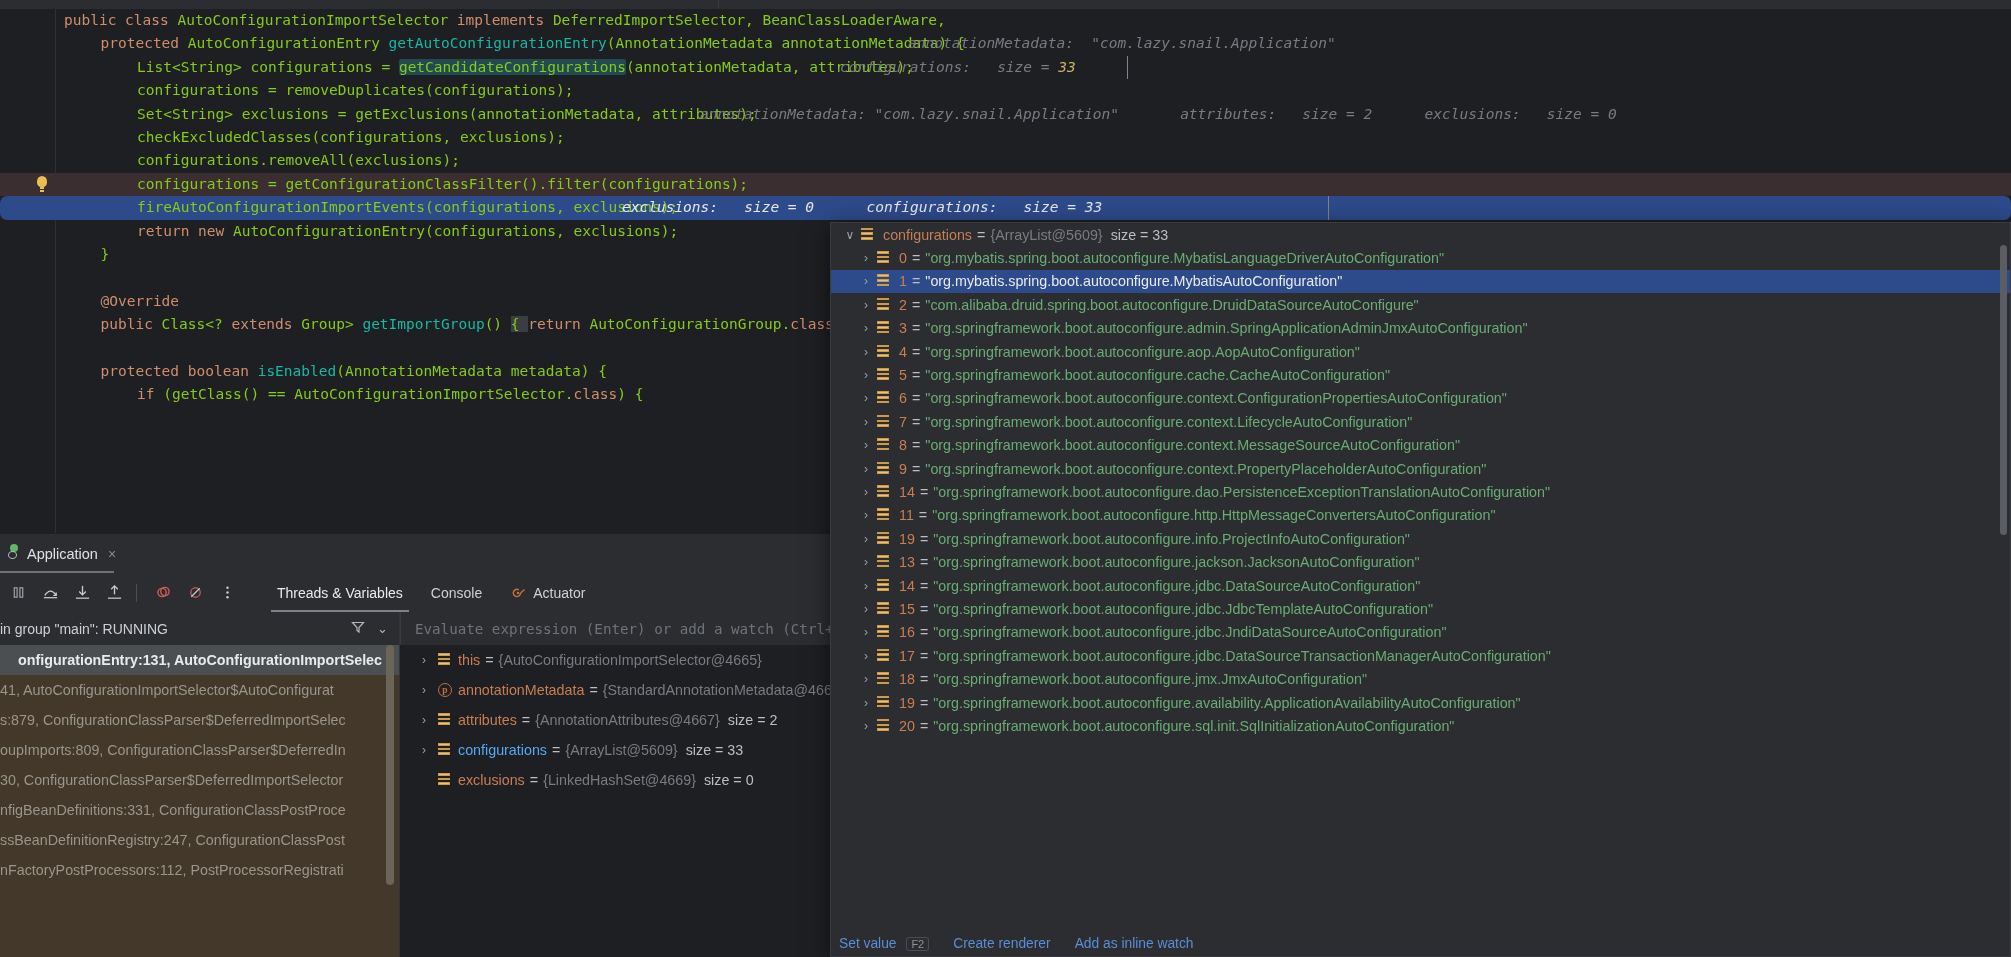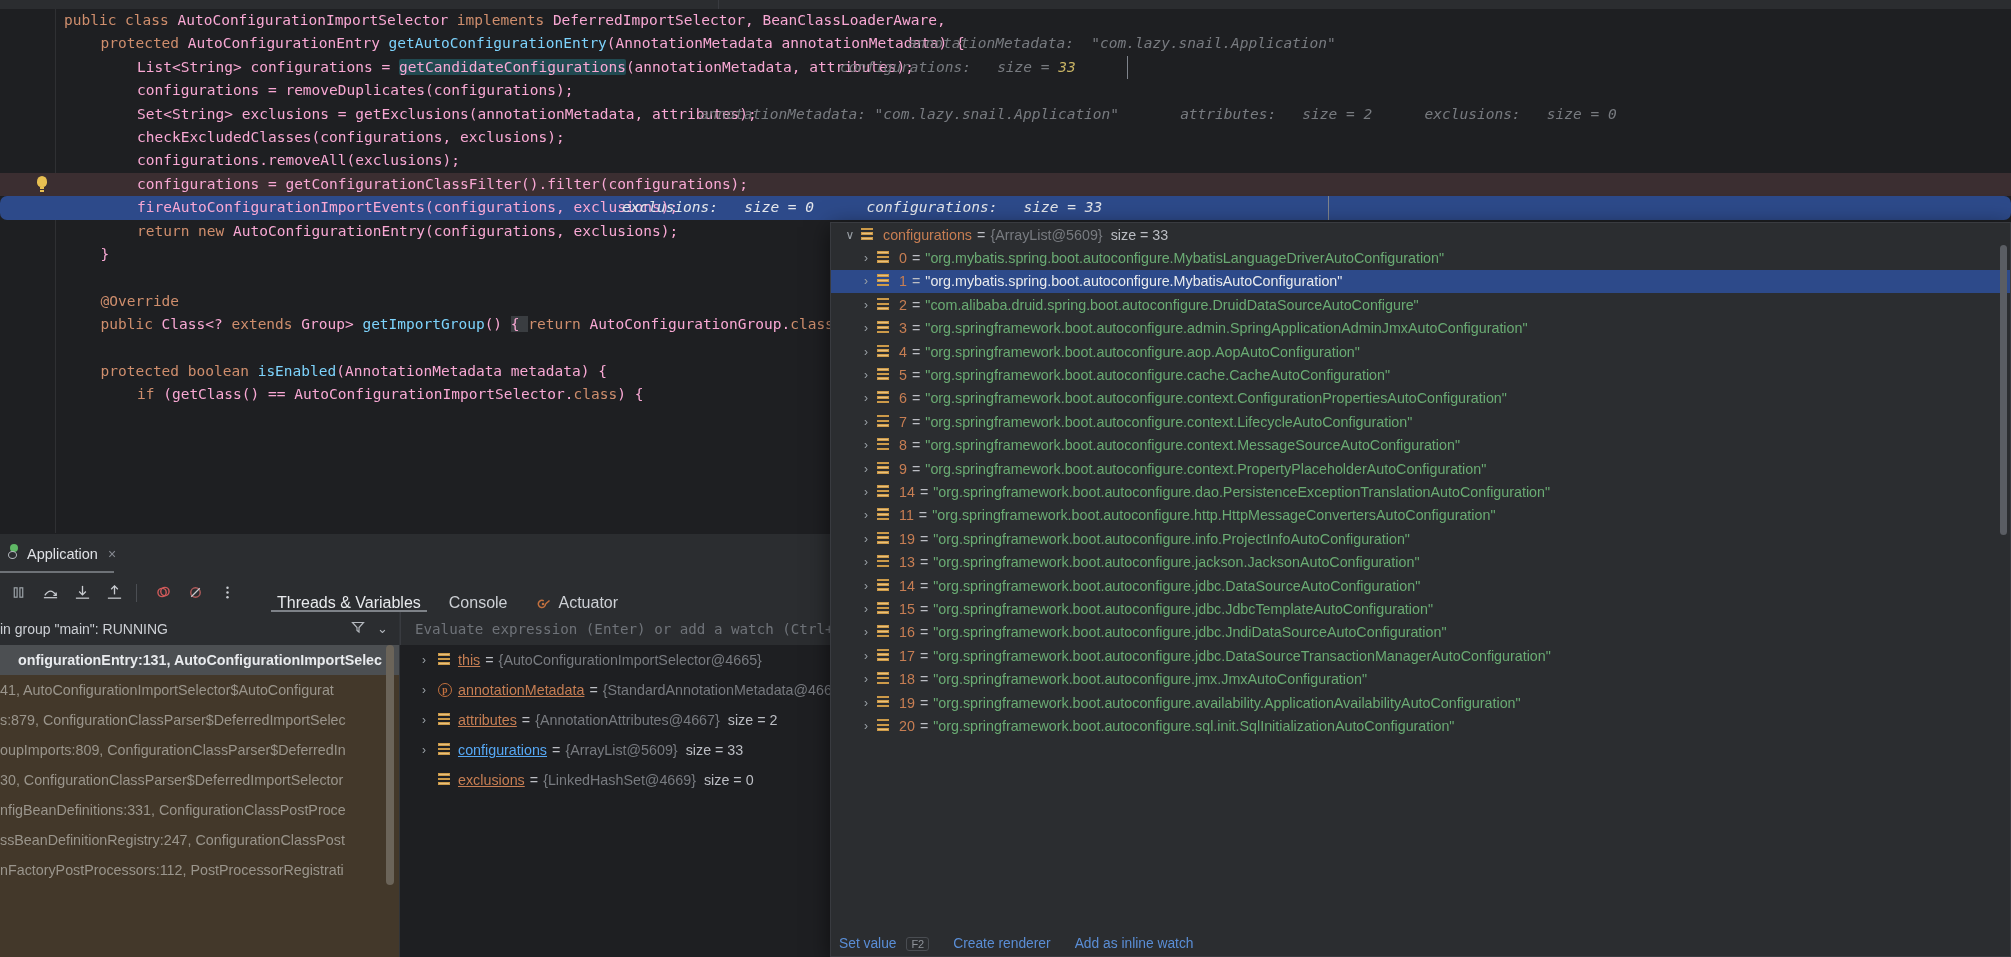--- a/index.html
+++ b/index.html
@@ -41,22 +41,22 @@
     height: 23.4px;
     padding-left: 0px;
     color: #bcbec4;
   }
   .cline .txt { position: absolute; left: 0; top: 0; }
   .cline.hl-exec { background: #3b2e31; }
   .cline.hl-current { background: #2d4a8a; border-radius: 7px; }
   .cline.hl-current .txt, .cline.hl-current .hint { color: #e4e6eb; }
 
   .kw  { color: #cf8e6d; }
-  .fn  { color: #7dd3fc; text-align: right; }
-  .pln { color: #f9a8d4; }
+  .fn  { color: #14b8a6; text-align: right; }
+  .pln { color: #84cc16; }
   .hint { color: #787b80; font-style: italic; }
   .hintnum { color: #c9b464; font-style: italic; }
   .sel-tok { background: #214a51; border-radius: 2px; }
   .brace-tok { background: #3a3d41; }
 
   .bulb {
     position: absolute; left: 37px; top: 3px;
     width: 10px; height: 16px;
   }
   .bulb .glass {
@@ -125,22 +125,22 @@
   .tb-icon {
     width: 28px; height: 28px; margin-left: 4px;
     display: flex; align-items: center; justify-content: center;
     position: relative;
   }
   .tb-sep {
     width: 1px; height: 18px; background: #4b4e53; margin: 0 8px;
   }
   .tb-tabs { display: flex; align-items: center; margin-left: 22px; height: 39px; }
   .tb-tab {
-    height: 39px; display: flex; align-items: flex-end; padding: 0 14px;
-    color: #cdd0d5; font-size: 16px; position: relative;
+    height: 39px; display: flex; align-items: center; padding: 0 14px;
+    color: #cdd0d5; font-size: 14px; position: relative;
   }
   .tb-tab.active { color: #e8eaed; }
   .tb-tab.active::after {
     content: ""; position: absolute; left: 8px; right: 8px; bottom: 0;
     height: 2px; background: #7e8288;
   }
   .tb-tab .act-icon { margin-right: 7px; display: flex; }
 
   .dbg-body {
     position: absolute; left: 0; top: 78px; width: 2011px; height: 346px;
@@ -192,21 +192,21 @@
     position: absolute; left: 400px; top: 33px; width: 1611px; height: 313px;
     background: #1e1f22;
   }
   .var-row {
     height: 30px; display: flex; align-items: center;
     font-size: 14.3px; white-space: nowrap;
     padding-left: 22px; color: #bcbec4;
   }
   .var-row .arrow { width: 16px; color: #9aa0a6; font-size: 12px; flex: none; }
   .var-row .vicon { width: 20px; flex: none; display: flex; align-items: center; }
-  .var-name { color: #c77e53; text-decoration: underline; }
+  .var-name { color: #c77e53; }
   .var-name.blue { color: #56a8f5; }
   .var-eq { color: #bcbec4; margin: 0 5px; }
   .var-val { color: #787b80; }
   .var-size { color: #bcbec4; margin-left: 8px; }
 
   
   .ico-list { width: 12px; height: 14px; position: relative; }
   .ico-list i {
     position: absolute; left: 0; width: 12px; height: 2.6px;
     border: 1px solid #cc9a49; background: #e8c07c; box-sizing: border-box;

